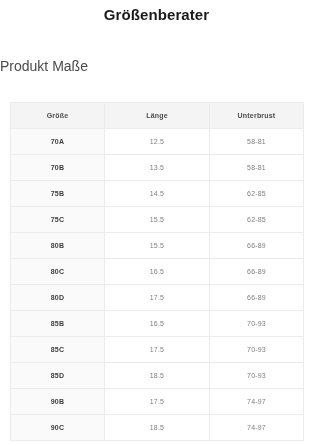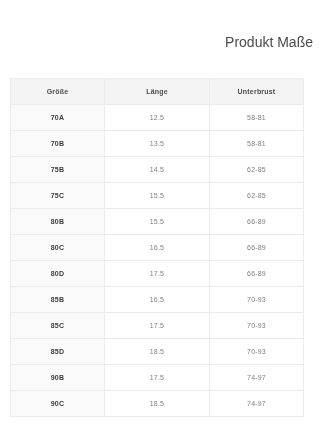--- a/index.html
+++ b/index.html
@@ -27,21 +27,21 @@
     text-align: center;
     font-size: 15px;
     font-weight: bold;
     letter-spacing: 0.1px;
     color: #1a1a1a;
     line-height: 18px;
   }
   .title-sub {
     margin: 0;
     padding-top: 33px;
-    text-align: right;
+    text-align: left;
     font-size: 14px;
     font-weight: normal;
     color: #4a4a4a;
     line-height: 18px;
   }
   .table-wrap {
     margin: 27px 10px 0 10px;
     width: 293px;
     box-sizing: border-box;
   }
@@ -85,20 +85,21 @@
     font-weight: normal;
     color: #808080;
     letter-spacing: 0.2px;
   }
 </style>
 </head>
 <body>
 
 <div class="page">
 
+  <h1 class="title-main">Größenberater</h1>
 
   <h2 class="title-sub">Produkt Maße</h2>
 
   <div class="table-wrap">
     <table class="size-table">
       <colgroup>
         <col class="c1">
         <col class="c2">
         <col class="c3">
       </colgroup>

